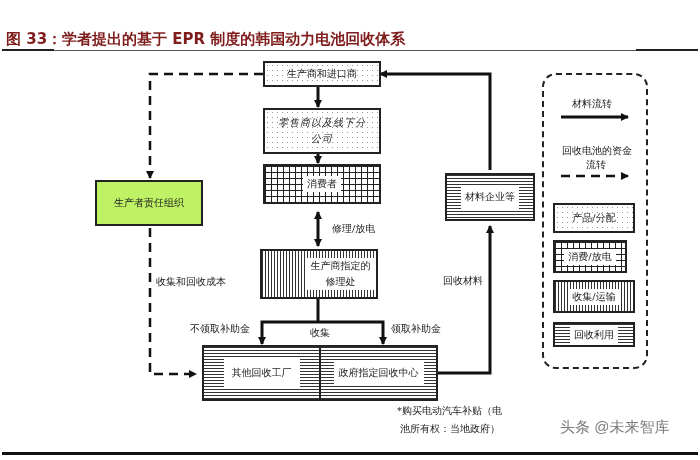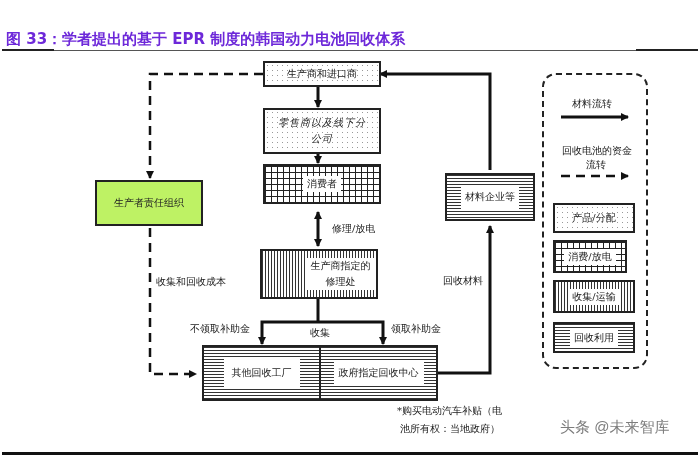--- a/index.html
+++ b/index.html
@@ -1,17 +1,17 @@
 <!DOCTYPE html>
 <html><head>
 <meta charset="utf-8">
 <style>
   html,body{margin:0;padding:0;background:#fff;}
   body{width:700px;height:460px;position:relative;overflow:hidden;font-family:"DejaVu Serif","Liberation Serif",serif;color:#222;}
-  .title{position:absolute;left:6px;top:30px;font-family:"DejaVu Sans","Liberation Sans",sans-serif;font-weight:bold;font-size:15px;color:#6d28d9;letter-spacing:0px;}
+  .title{position:absolute;left:6px;top:30px;font-family:"DejaVu Sans","Liberation Sans",sans-serif;font-weight:bold;font-size:15px;color:#7f1d1d;letter-spacing:0px;}
   .rule-top{position:absolute;left:2px;right:2px;top:50px;height:1px;background:#555;}
   .rule-top-thick-l{position:absolute;left:2px;width:52px;top:49px;height:2px;background:#222;}
   .rule-top-thick-r{position:absolute;right:2px;width:62px;top:49px;height:2px;background:#222;}
   .rule-bot{position:absolute;left:2px;right:2px;top:452px;height:3px;background:#111;}
   .box{position:absolute;box-sizing:border-box;border:2px solid #222;display:flex;align-items:center;justify-content:center;text-align:center;font-size:10px;line-height:16px;}
   .dots{background-color:#fff;background-image:radial-gradient(#999 0.7px,transparent 0.8px);background-size:5px 5px;}
   .grid{background-color:#fff;background-image:linear-gradient(#222 1px,transparent 1px),linear-gradient(90deg,#222 1px,transparent 1px);background-size:6px 6px;}
   .vstripes{background-color:#fff;background-image:linear-gradient(90deg,#333 1px,transparent 1px);background-size:3px 3px;}
   .hstripes{background-color:#fff;background-image:linear-gradient(#333 1px,transparent 1px);background-size:3px 3px;}
   .inner{background:#fff;padding:0 4px;}
@@ -100,18 +100,18 @@
 <div class="lbl" style="left:586px;top:158px;">流转</div>
 <div class="box dots" style="left:553px;top:203px;width:82px;height:30px;">
   <span>产品/分配</span>
 </div>
 <div class="box grid" style="left:553px;top:240px;width:74px;height:33px;">
   <span class="inner">消费/放电</span>
 </div>
 <div class="box vstripes" style="left:553px;top:280px;width:82px;height:33px;">
   <span class="inner">收集/运输</span>
 </div>
-<div class="box hstripes" style="left:553px;top:322px;width:82px;height:31px;">
+<div class="box hstripes" style="left:553px;top:322px;width:82px;height:25px;">
   <span class="inner">回收利用</span>
 </div>
 
 <div class="watermark">头条 @未来智库</div>
 <div class="rule-bot"></div>
 
 </body></html>

